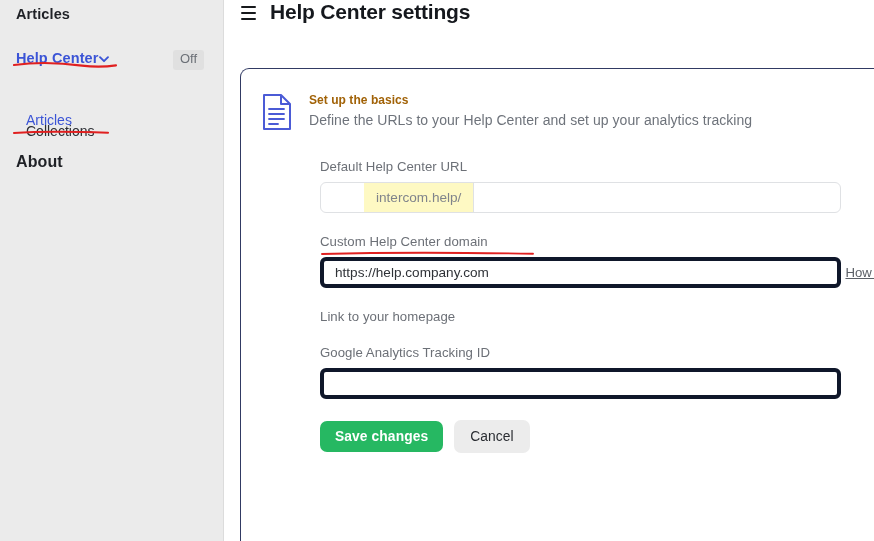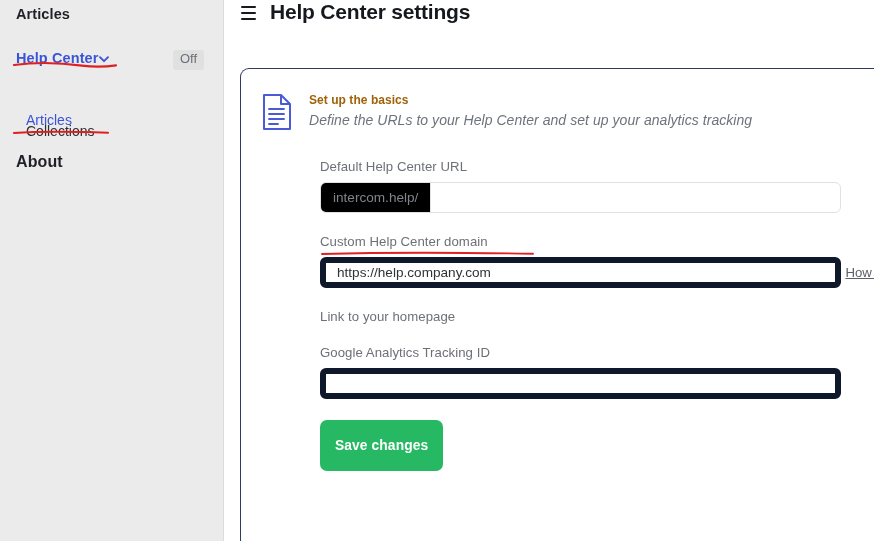--- a/index.html
+++ b/index.html
@@ -200,42 +200,41 @@
     font-weight: bold;
     color: #a16207;
     margin: 0 0 5px 0;
     letter-spacing: 0.05px;
   }
   .card-sub {
     font-size: 14px;
     color: #6e737b;
     margin: 0;
     letter-spacing: 0.05px;
-    font-style: italic;
   }
 
   
   .form {
     padding: 28px 0 0 79px;
   }
 
   .field { margin-bottom: 21px; position: relative; }
 
   .field-label {
     display: block;
     font-size: 13.2px;
     color: #6c7077;
     margin-bottom: 8px;
     letter-spacing: 0.05px;
   }
 
   .input {
     width: 521px;
     height: 31px;
-    border: 6px solid #0f172a;
+    border: 4px solid #0f172a;
     border-radius: 6px;
     background: #ffffff;
     font-size: 13.6px;
     color: #2f3237;
     padding: 0 11px;
     outline: none;
     font-family: "Liberation Sans", sans-serif;
   }
   .input::placeholder { color: #b4b8bd; }
 
@@ -245,25 +244,26 @@
     height: 31px;
     border: 1px solid #dfe1e4;
     border-radius: 6px;
     overflow: hidden;
     background: #ffffff;
   }
   .input-prefix {
     display: flex;
     align-items: center;
     padding: 0 12px;
-    background: #000000;
+    background: #fef9c3;
     color: #80848b;
     font-size: 13.6px;
     border-right: 1px solid #dfe1e4;
     white-space: nowrap;
+    margin-left: 43px;
   }
   .input-group input {
     flex: 1 1 auto;
     border: none;
     outline: none;
     background: transparent;
     font-size: 13.6px;
     color: #2f3237;
     padding: 0 11px;
     font-family: "Liberation Sans", sans-serif;
@@ -290,21 +290,21 @@
     border-radius: 7px;
     font-size: 13.8px;
     font-weight: bold;
     cursor: pointer;
     font-family: "Liberation Sans", sans-serif;
     letter-spacing: 0.1px;
   }
   .btn-primary {
     background: #26b862;
     color: #ffffff;
-    padding: 18px 15px;
+    padding: 8px 15px;
   }
   .btn-secondary {
     background: #ececec;
     color: #2b2e33;
     padding: 9px 16px;
     font-weight: normal;
   }
 </style>
 </head>
 <body>
@@ -401,18 +401,19 @@
           <label class="field-label">Link to your homepage</label>
         </div>
 
         <div class="field">
           <label class="field-label">Google Analytics Tracking ID</label>
           <input class="input" type="text" value="" style="">
         </div>
 
         <div class="actions">
           <button class="btn btn-primary">Save changes</button>
+          <button class="btn btn-secondary">Cancel</button>
         </div>
 
       </div>
     </div>
   </section>
 </div>
 
 </body></html>

